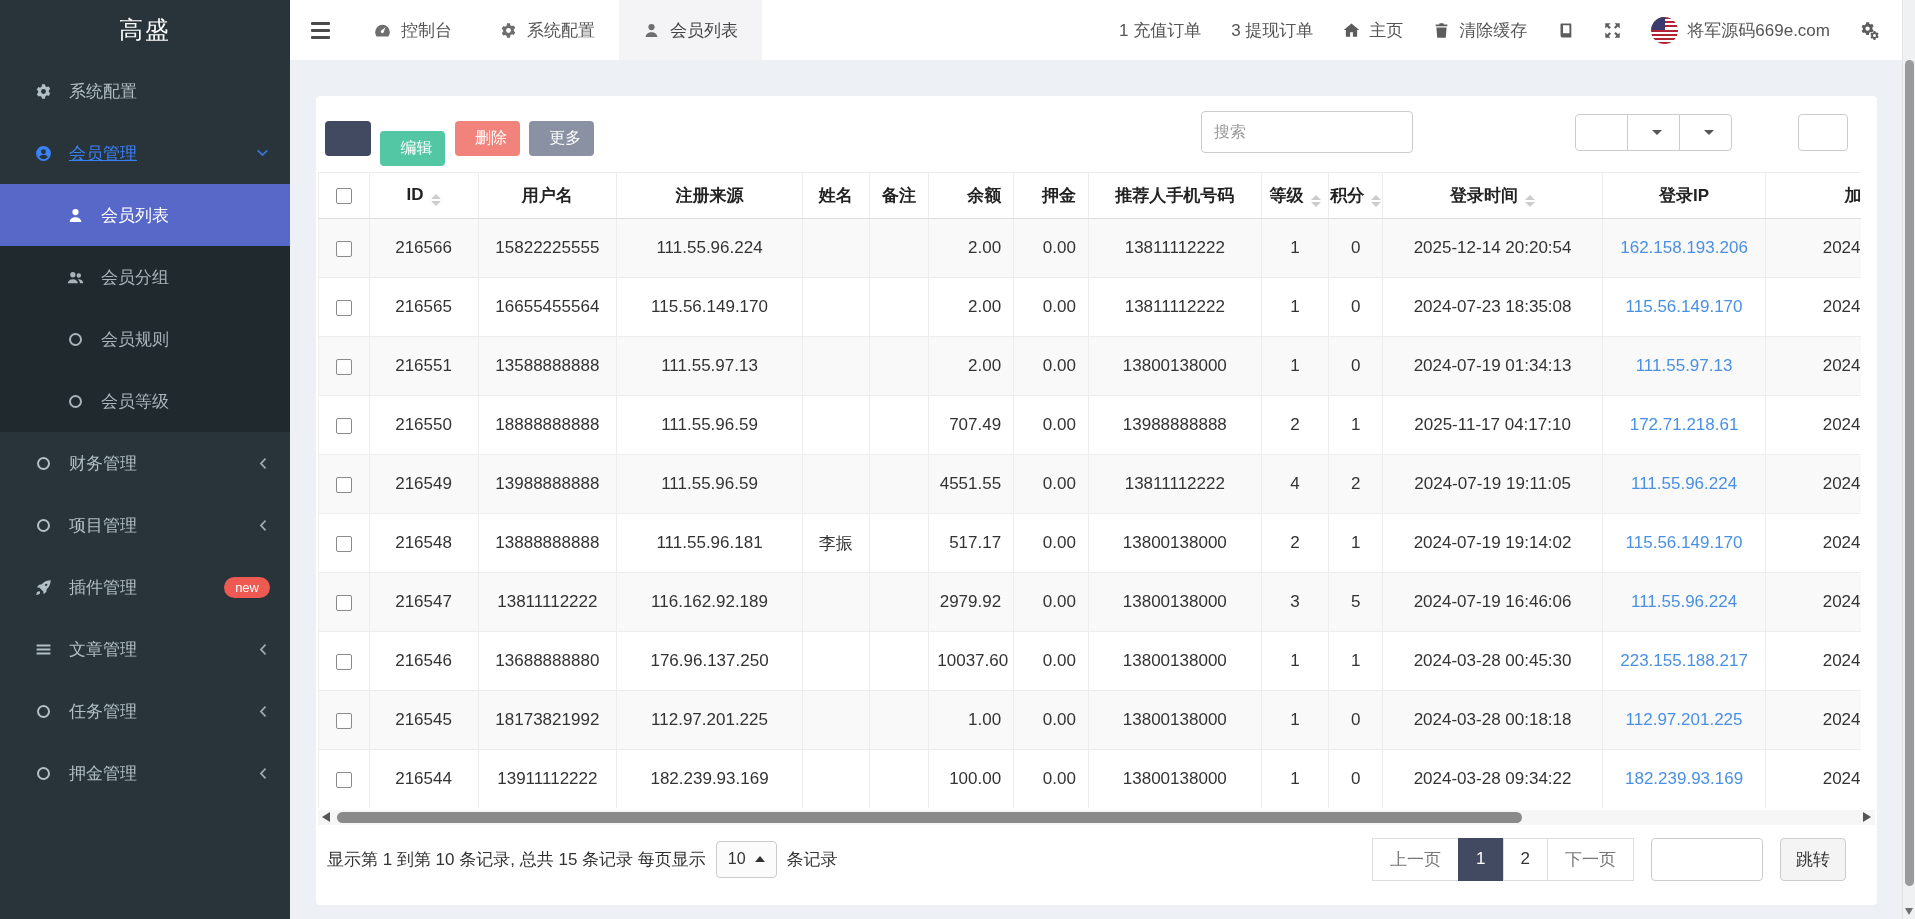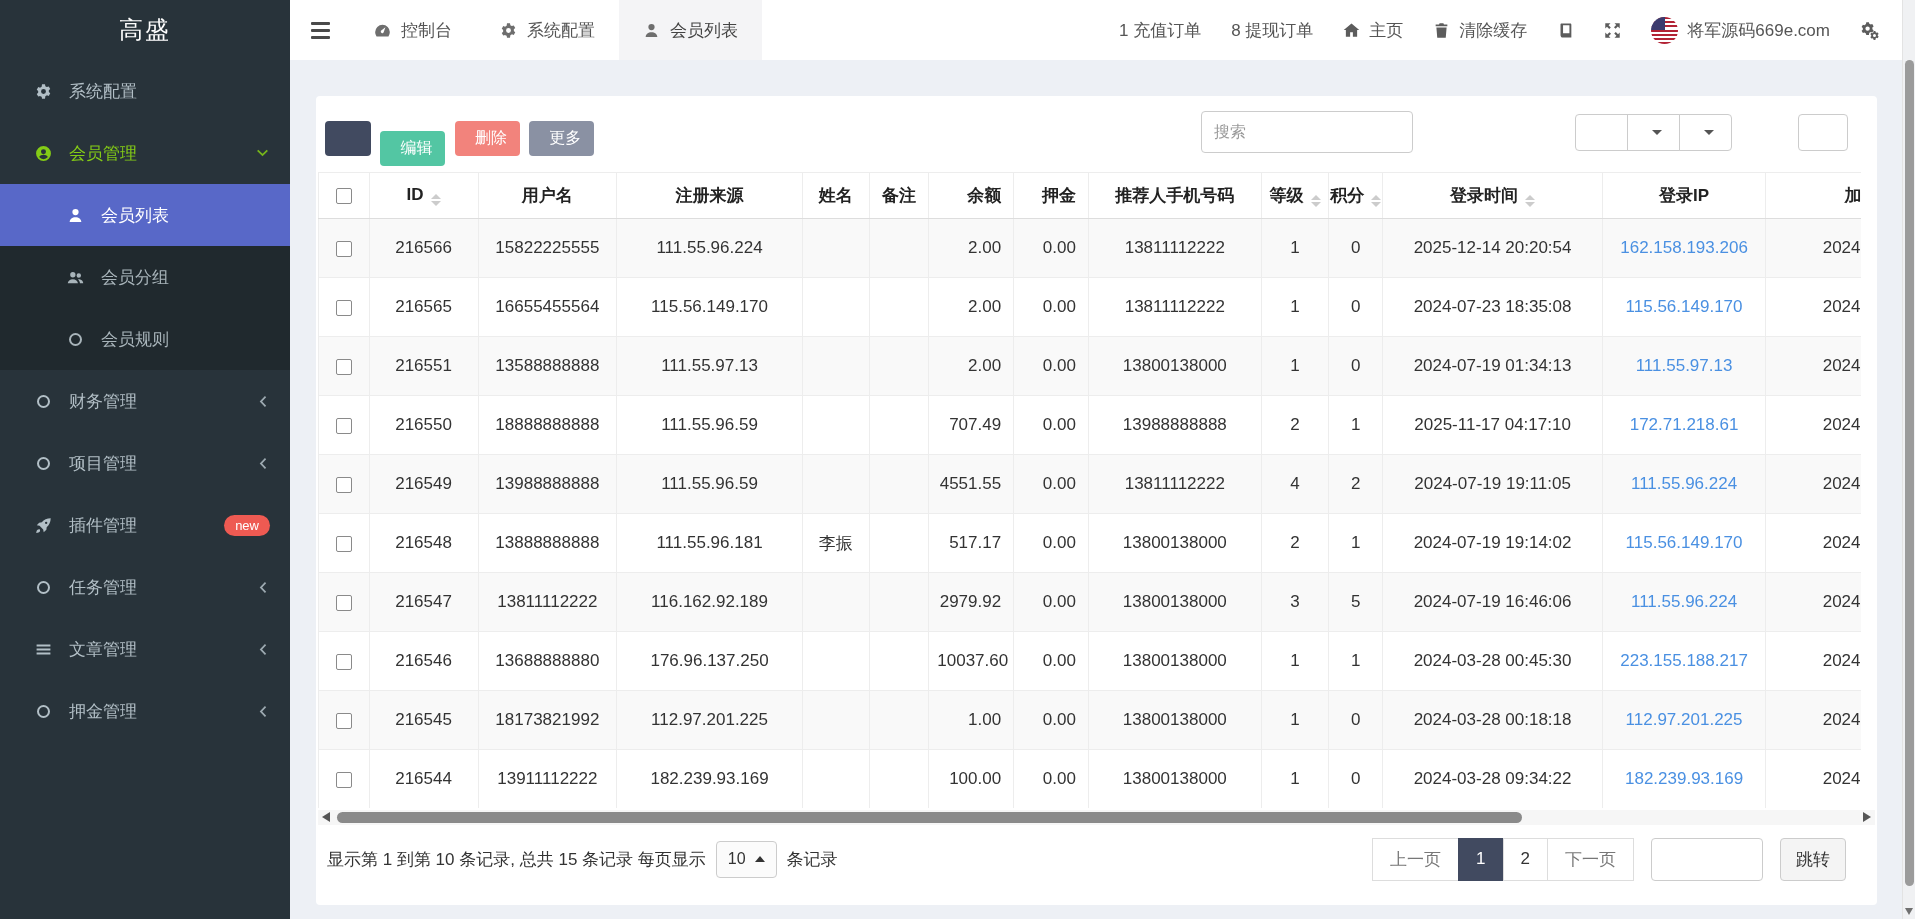--- a/index.html
+++ b/index.html
@@ -8,21 +8,21 @@
   .screen { position:relative; width:1915px; height:919px; background:#edf0f5; overflow:hidden; }
 
   
   .sidebar { position:absolute; left:0; top:0; width:290px; height:100%; background:#28333a; z-index:5; }
   .logo { height:60px; display:flex; align-items:center; justify-content:center;
           color:#fff; font-size:24px; letter-spacing:2px; }
   .side-item { height:62px; display:flex; align-items:center; padding:0 20px 0 30px;
                color:#b2bfc6; font-size:17px; cursor:pointer; position:relative; }
   .side-item .ic { width:26px; margin-right:13px; display:inline-flex; justify-content:center; color:inherit; }
   .side-item.sub { padding-left:62px; background:#20292e; color:#a8b4ba; }
-  .side-item.open { color:#84cc16; }
+  .side-item.open { color:#3b82f6;text-decoration:underline; }
   .side-item.active { background:var(--accent); color:#fff; }
   .side-label { flex:1; white-space:nowrap; }
   .chev { margin-left:auto; display:inline-flex; color:inherit; opacity:.85; }
   .badge-new { margin-left:auto; background:var(--red2); color:#fff; font-size:13px;
                padding:3px 11px; border-radius:11px; }
   .ring { width:13px; height:13px; border:2px solid currentColor; border-radius:50%; display:inline-block; }
 
   
   .topnav { position:absolute; left:290px; top:0; right:0; height:60px; background:#fff;
             display:flex; align-items:stretch; z-index:4; }
@@ -182,20 +182,26 @@
             </span>
           </span>
           <span class="side-label">会员分组</span>
         </div>
         <div class="side-item sub">
           <span class="ic">
             <span class="ring"></span>
           </span>
           <span class="side-label">会员规则</span>
         </div>
+        <div class="side-item sub">
+          <span class="ic">
+            <span class="ring"></span>
+          </span>
+          <span class="side-label">会员等级</span>
+        </div>
         <div class="side-item">
           <span class="ic">
             <span class="ring"></span>
           </span>
           <span class="side-label">财务管理</span>
           <span class="chev">
             <span class="svgicon sm">
               <svg viewBox="0 0 16 16">
                 <path d="M10.6 2.2 5 8l5.6 5.8 1.3-1.3L7.6 8l4.3-4.5z"></path>
               </svg>
@@ -221,40 +227,40 @@
               <svg viewBox="0 0 16 16">
                 <path d="M14.8 1.2c-3.6.1-6.4 1.4-8.4 3.8l-2.5.3-2.2 2.5 2.6.5 3.4 3.4.5 2.6 2.5-2.2.3-2.5c2.4-2 3.7-4.8 3.8-8.4zM10.5 6.6a1.1 1.1 0 1 1 0-2.2 1.1 1.1 0 0 1 0 2.2zM4.4 11.6c-.8-.2-1.7 0-2.3.6-.8.8-.9 2.9-.9 2.9s2.1-.1 2.9-.9c.6-.6.8-1.5.6-2.3z"></path>
               </svg>
             </span>
           </span>
           <span class="side-label">插件管理</span>
           <span class="badge-new">new</span>
         </div>
         <div class="side-item">
           <span class="ic">
-            <span class="ring"></span>
-          </span>
-          <span class="side-label">任务管理</span>
+            <span class="svgicon">
+              <svg viewBox="0 0 16 16">
+                <path d="M1.5 3.2h13v2h-13zM1.5 7h13v2h-13zM1.5 10.8h13v2h-13z"></path>
+              </svg>
+            </span>
+          </span>
+          <span class="side-label">文章管理</span>
           <span class="chev">
             <span class="svgicon sm">
               <svg viewBox="0 0 16 16">
                 <path d="M10.6 2.2 5 8l5.6 5.8 1.3-1.3L7.6 8l4.3-4.5z"></path>
               </svg>
             </span>
           </span>
         </div>
         <div class="side-item">
           <span class="ic">
-            <span class="svgicon">
-              <svg viewBox="0 0 16 16">
-                <path d="M1.5 3.2h13v2h-13zM1.5 7h13v2h-13zM1.5 10.8h13v2h-13z"></path>
-              </svg>
-            </span>
-          </span>
-          <span class="side-label">文章管理</span>
+            <span class="ring"></span>
+          </span>
+          <span class="side-label">任务管理</span>
           <span class="chev">
             <span class="svgicon sm">
               <svg viewBox="0 0 16 16">
                 <path d="M10.6 2.2 5 8l5.6 5.8 1.3-1.3L7.6 8l4.3-4.5z"></path>
               </svg>
             </span>
           </span>
         </div>
         <div class="side-item">
           <span class="ic">
@@ -302,21 +308,21 @@
             </svg>
           </span>
           <span>会员列表</span>
         </div>
       </div>
     <div id="nav-right" class="nav-right">
         <span class="nitem">
           <span>1 充值订单</span>
         </span>
         <span class="nitem">
-          <span>8 提现订单</span>
+          <span>3 提现订单</span>
         </span>
         <span class="nitem">
           <span class="svgicon">
             <svg viewBox="0 0 16 16">
               <path d="M8 1.3.7 7.6h2v6.2h4V9.6h2.6v4.2h4V7.6h2z"></path>
             </svg>
           </span>
           <span>主页</span>
         </span>
         <span class="nitem">

